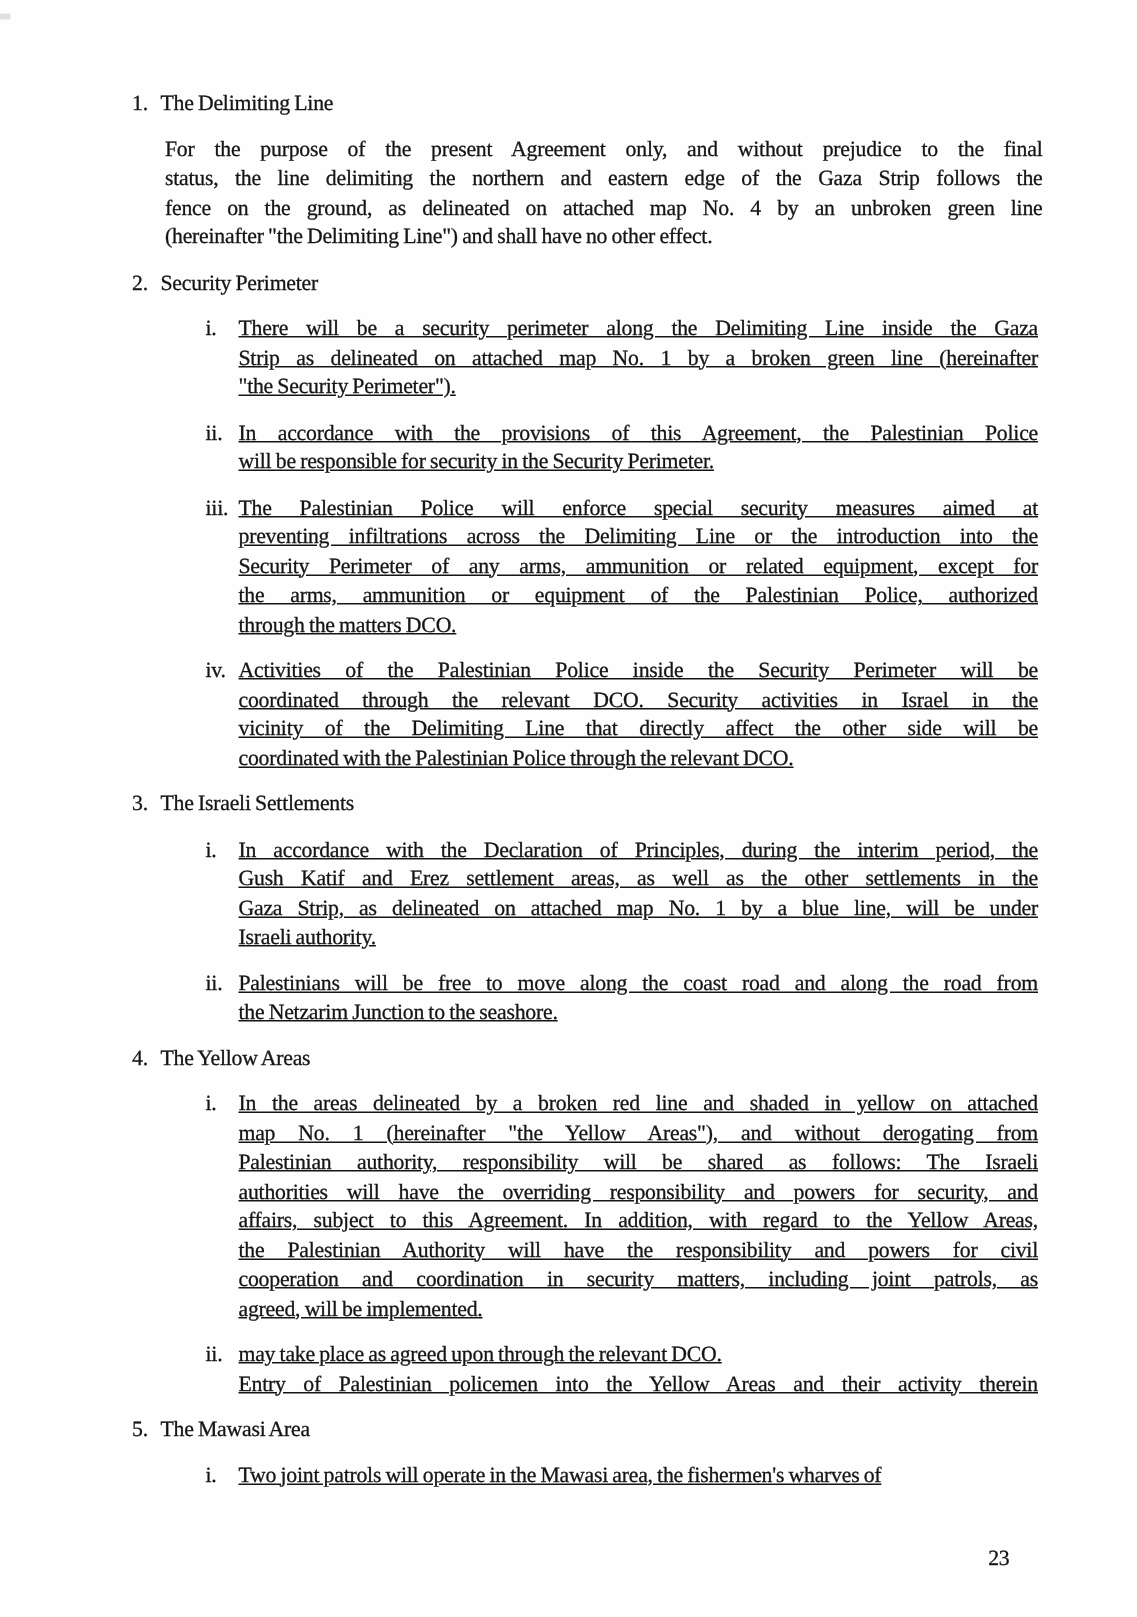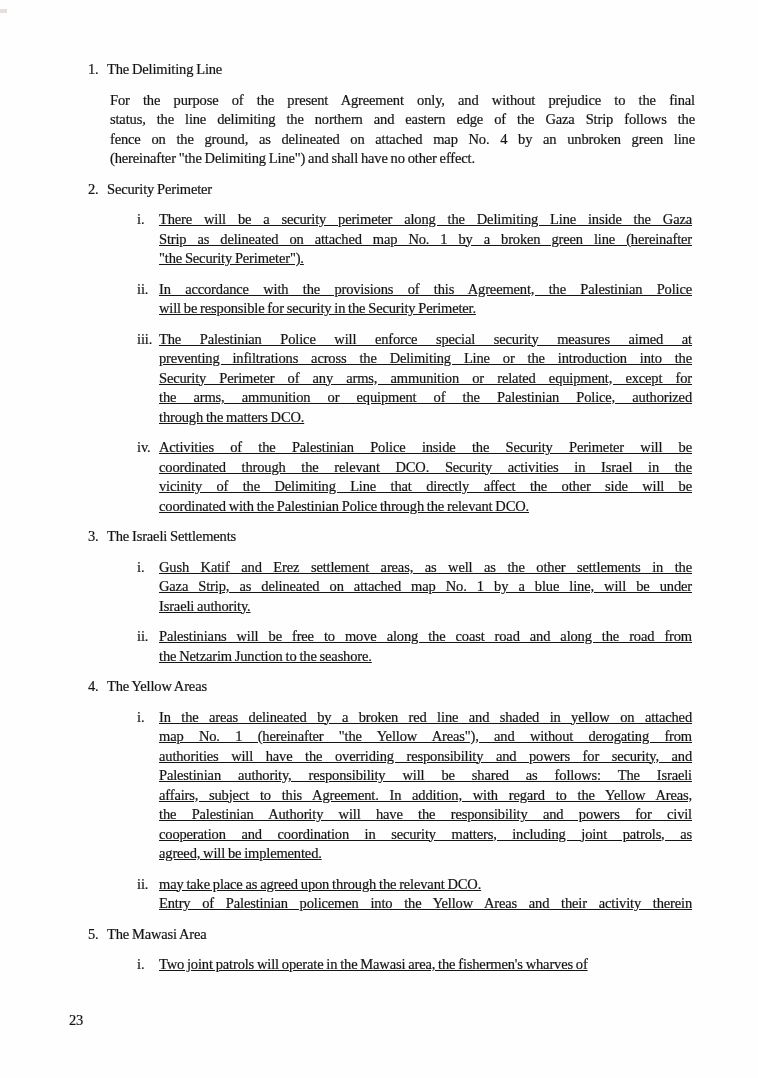--- a/index.html
+++ b/index.html
@@ -36,21 +36,21 @@
   .para.unlabeled { margin-left: 22px; width: 585px; }
   .para.labeled { display: flex; }
   .para.labeled .plabel { margin-left: 49px; width: 22px; flex: none; }
   .para.labeled .plines { width: 533px; flex: none; text-decoration: underline; }
   .line { text-align: justify; text-align-last: justify; }
   .line.last { text-align-last: left; }
   .pageno {
     position: relative;
     left: -19px;
     margin-top: 36px;
-    text-align: left;
+    text-align: right;
   }
 </style>
 </head>
 <body>
 
 <div class="page" style="background: rgb(254, 254, 254);">
   <div class="artifact"></div>
   <div class="content" style="color: rgb(21, 21, 21);">
       <div class="heading block">
         <div class="num">1.</div>
@@ -100,20 +100,21 @@
           <div class="line last">coordinated with the Palestinian Police through the relevant DCO.</div>
         </div>
       </div>
       <div class="heading block">
         <div class="num">3.</div>
         <div class="title">The Israeli Settlements</div>
       </div>
       <div class="para block labeled">
         <div class="plabel">i.</div>
         <div class="plines">
+          <div class="line">In accordance with the Declaration of Principles, during the interim period, the</div>
           <div class="line">Gush Katif and Erez settlement areas, as well as the other settlements in the</div>
           <div class="line">Gaza Strip, as delineated on attached map No. 1 by a blue line, will be under</div>
           <div class="line last">Israeli authority.</div>
         </div>
       </div>
       <div class="para block labeled">
         <div class="plabel">ii.</div>
         <div class="plines">
           <div class="line">Palestinians will be free to move along the coast road and along the road from</div>
           <div class="line last">the Netzarim Junction to the seashore.</div>
@@ -121,22 +122,22 @@
       </div>
       <div class="heading block">
         <div class="num">4.</div>
         <div class="title">The Yellow Areas</div>
       </div>
       <div class="para block labeled">
         <div class="plabel">i.</div>
         <div class="plines">
           <div class="line">In the areas delineated by a broken red line and shaded in yellow on attached</div>
           <div class="line">map No. 1 (hereinafter "the Yellow Areas"), and without derogating from</div>
+          <div class="line">Palestinian authority, responsibility will be shared as follows: The Israeli</div>
           <div class="line">authorities will have the overriding responsibility and powers for security, and</div>
-          <div class="line">Palestinian authority, responsibility will be shared as follows: The Israeli</div>
           <div class="line">affairs, subject to this Agreement. In addition, with regard to the Yellow Areas,</div>
           <div class="line">the Palestinian Authority will have the responsibility and powers for civil</div>
           <div class="line">cooperation and coordination in security matters, including joint patrols, as</div>
           <div class="line last">agreed, will be implemented.</div>
         </div>
       </div>
       <div class="para block labeled">
         <div class="plabel">ii.</div>
         <div class="plines">
           <div class="line last">may take place as agreed upon through the relevant DCO.</div>

